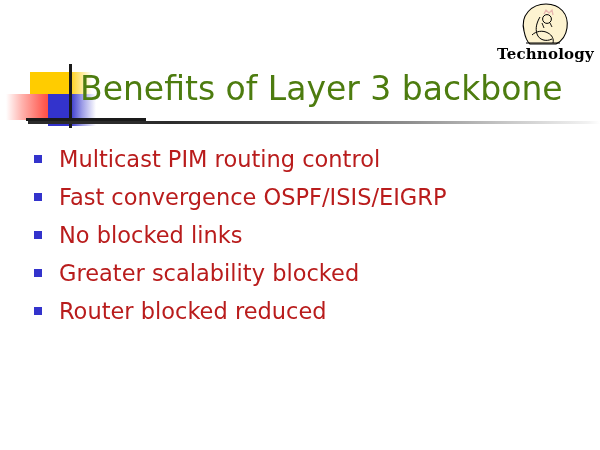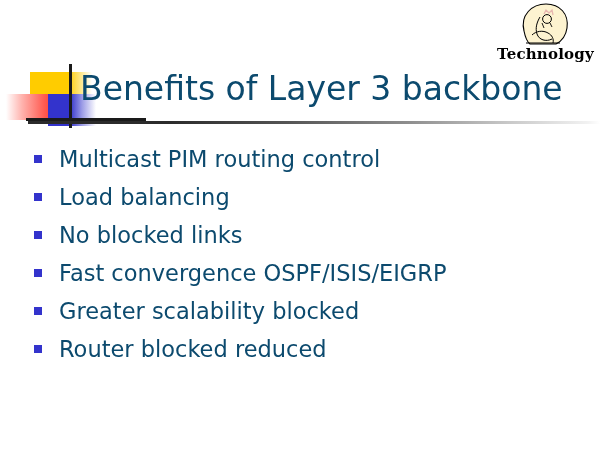--- a/index.html
+++ b/index.html
@@ -107,21 +107,21 @@
 
   
   #title {
     position: absolute;
     left: 80px;
     top: 69px;
     width: 510px;
     font-size: 33px;
     line-height: 40px;
     font-weight: normal;
-    color: #0c4a6e;
+    color: #4d7c0f;
     white-space: nowrap;
   }
 
   
   #title-rule {
     position: absolute;
     left: 28px;
     top: 121px;
     width: 572px;
     height: 3px;
@@ -147,21 +147,21 @@
     width: 8px;
     height: 8px;
     background: #3333cc;
     margin-top: 13px;
     margin-right: 17px;
   }
   .bullet-text {
     flex: 1 1 auto;
     font-size: 22.5px;
     line-height: 34px;
-    color: #0c4a6e;
+    color: #b91c1c;
     white-space: nowrap;
   }
 </style>
 </head>
 <body>
 
 <div id="slide">
 
   <div id="logo-block">
     <div id="logo-mark">
@@ -195,37 +195,33 @@
 
   <div id="title-rule"></div>
 
   <div id="bullets">
 
     <div class="bullet-row">
       <div class="bullet-marker"></div>
       <div class="bullet-text">Multicast PIM routing control</div>
     </div>
 
-    <div class="bullet-row">
-      <div class="bullet-marker"></div>
-      <div class="bullet-text">Load balancing</div>
+
+    <div class="bullet-row">
+      <div class="bullet-marker"></div>
+      <div class="bullet-text">Fast convergence OSPF/ISIS/EIGRP</div>
     </div>
 
     <div class="bullet-row">
       <div class="bullet-marker"></div>
       <div class="bullet-text">No blocked links</div>
     </div>
 
     <div class="bullet-row">
       <div class="bullet-marker"></div>
-      <div class="bullet-text">Fast convergence OSPF/ISIS/EIGRP</div>
-    </div>
-
-    <div class="bullet-row">
-      <div class="bullet-marker"></div>
       <div class="bullet-text">Greater scalability blocked</div>
     </div>
 
     <div class="bullet-row">
       <div class="bullet-marker"></div>
       <div class="bullet-text">Router blocked reduced</div>
     </div>
 
   </div>
 

